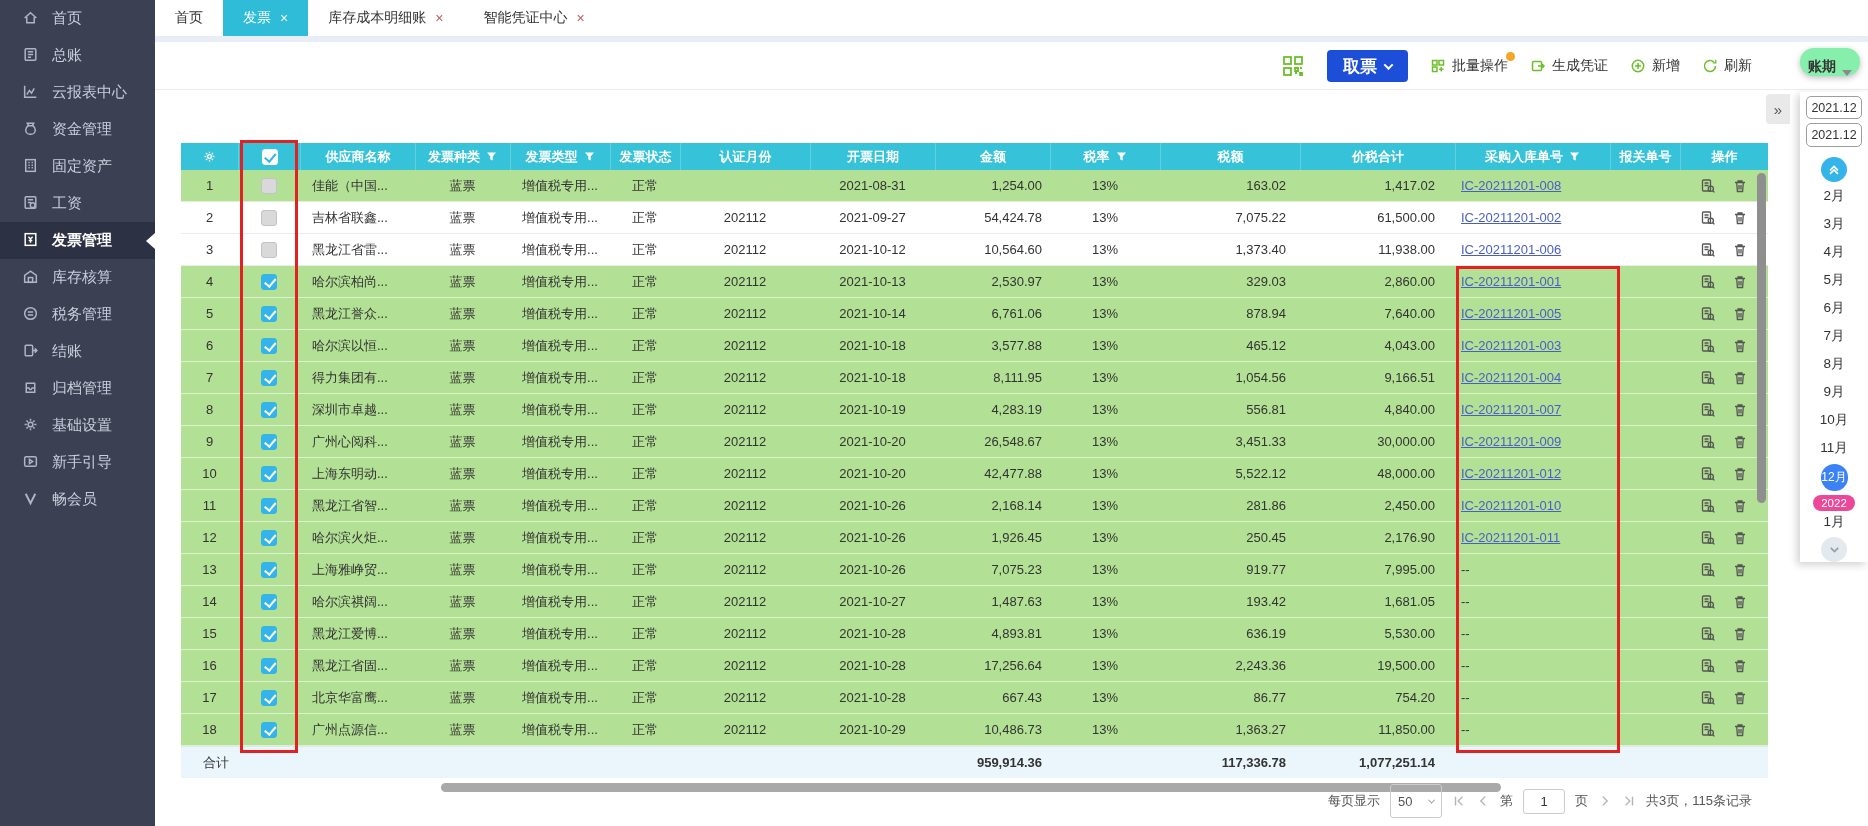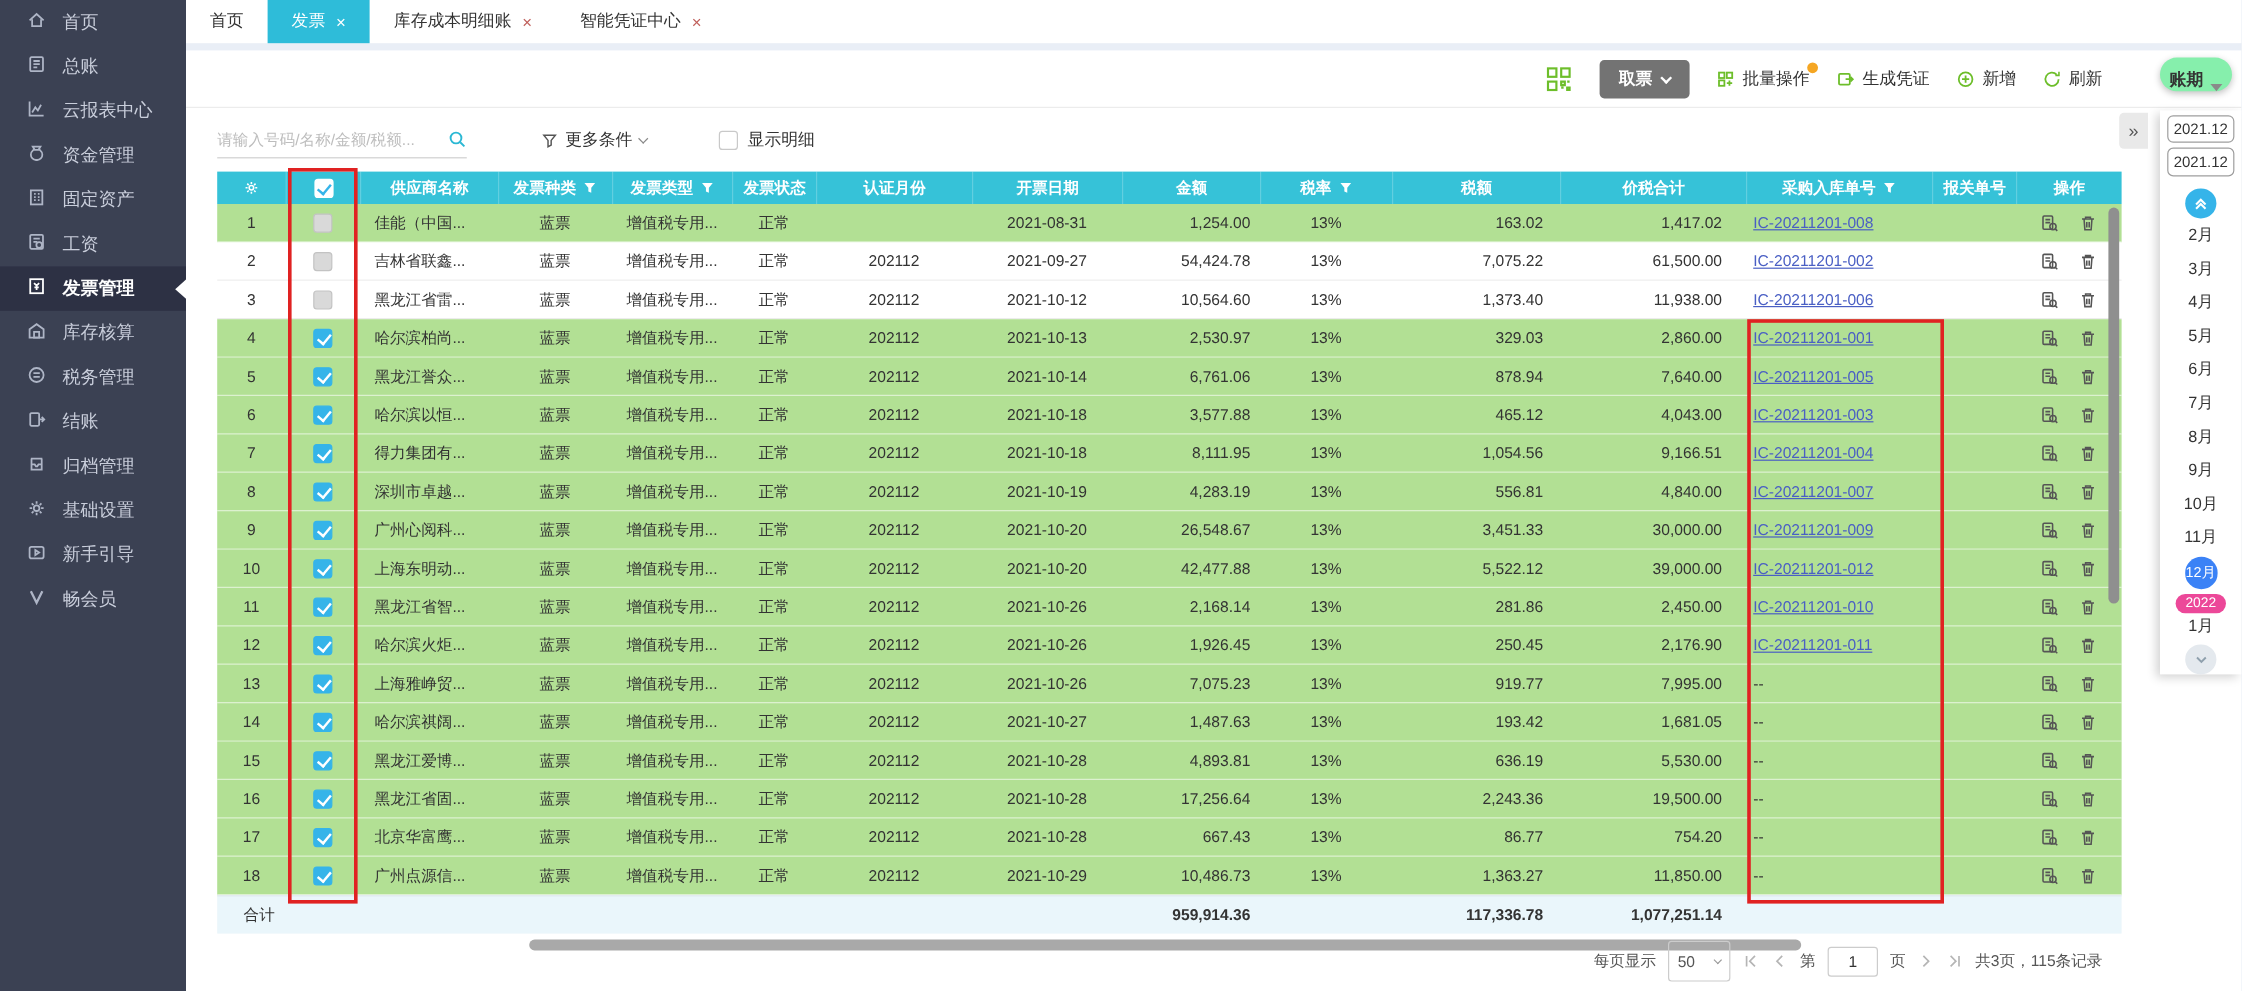--- a/index.html
+++ b/index.html
@@ -29,21 +29,21 @@
   
   .subtab-row { height:48px; border-bottom:1px solid #ececec; display:flex; align-items:center; padding-left:22px; position:relative; }
   .subtab { font-size:14.5px; color:#333; margin-right:38px; height:100%; display:flex; align-items:center; position:relative; cursor:pointer; }
   .subtab.active { color:#2bb8d4; font-weight:bold; }
   .subtab.active::after { content:""; position:absolute; left:50%; bottom:0; transform:translateX(-50%); width:60px; height:3px; background:#2bb8d4; }
 
   .toolbar { position:absolute; right:116px; top:0; height:48px; display:flex; align-items:center; gap:22px; }
   .tool-btn { display:flex; align-items:center; gap:6px; font-size:14px; color:#333; cursor:pointer; position:relative; }
   .tool-btn svg { width:16px; height:16px; color:#6dbe2a; }
   .qr-btn svg { width:24px; height:24px; }
-  .fetch-btn { background:#737373; color:#fff; font-size:14px; font-weight:bold; border-radius:4px;
+  .fetch-btn { background:#1d4ed8; color:#fff; font-size:17px; font-weight:bold; border-radius:4px;
     height:32px; padding:0 16px; display:flex; align-items:center; gap:8px; cursor:pointer; }
   .chev { display:inline-block; width:7px; height:7px; border-right:2px solid currentColor; border-bottom:2px solid currentColor; transform:rotate(45deg) translate(-1px,-1px); }
   .badge-dot { position:absolute; right:-7px; top:-5px; width:9px; height:9px; border-radius:50%; background:#f5a623; }
 
   .period-btn { position:absolute; right:8px; top:48px; width:60px; height:28px; background:#86efac; border-radius:15px;
     box-shadow:0 2px 6px rgba(0,0,0,.25); display:flex; align-items:flex-end; justify-content:center; gap:6px;
     font-size:14px; color:#333; font-weight:bold; cursor:pointer; z-index:40; }
   .tri-down { width:0; height:0; border-left:5px solid transparent; border-right:5px solid transparent; border-top:6px solid #8a8a8a; }
   .period-tail { position:absolute; right:28px; top:72px; width:10px; height:10px; background:#fff; transform:rotate(45deg); z-index:39; }
 
@@ -316,40 +316,20 @@
       <span class="tool-btn">
         <svg viewBox="0 0 16 16" fill="none" stroke="currentColor" stroke-width="1.5">
             <path d="M13.5 8a5.5 5.5 0 1 1-1.6-3.9"></path>
             <path d="M13.8 1.8v3h-3" stroke-width="1.3"></path>
           </svg>
         <span>刷新</span>
       </span>
     </div>
   </div>
 
-  <div class="filter-row">
-    <div class="search-wrap">
-      <input type="text" placeholder="请输入号码/名称/金额/税额..." style="">
-      <svg viewBox="0 0 16 16" fill="none" stroke="currentColor" stroke-width="1.6">
-          <circle cx="7" cy="7" r="4.5"></circle>
-          <path d="M10.5 10.5 14 14"></path>
-        </svg>
-    </div>
-    <div class="more-filter">
-      <svg viewBox="0 0 16 16" fill="none" stroke="currentColor" stroke-width="1.4">
-          <path d="M2.5 3h11L9.5 8v4.5l-3 1.5V8z"></path>
-        </svg>
-      <span>更多条件</span>
-      <span class="chev"></span>
-    </div>
-    <div class="detail-check">
-      <span class="cbx"></span>
-      <span>显示明细</span>
-    </div>
-  </div>
 
   <div class="table">
     <div class="thead">
       <div class="col-no">
         <svg class="gear" viewBox="0 0 16 16" fill="none" stroke="currentColor" stroke-width="1.4">
             <circle cx="8" cy="8" r="2"></circle>
             <path d="M8 2.8v1.8M8 11.4v1.8M2.8 8h1.8M11.4 8h1.8M4.3 4.3l1.3 1.3M10.4 10.4l1.3 1.3M11.7 4.3l-1.3 1.3M5.6 10.4l-1.3 1.3"></path>
           </svg>
       </div>
       <div class="col-check">
@@ -695,21 +675,21 @@
           </div>
     <div class="col-supplier">上海东明动...</div>
     <div class="col-kind">蓝票</div>
     <div class="col-type">增值税专用...</div>
     <div class="col-status">正常</div>
     <div class="col-month">202112</div>
     <div class="col-date">2021-10-20</div>
     <div class="col-amount">42,477.88</div>
     <div class="col-rate">13%</div>
     <div class="col-tax">5,522.12</div>
-    <div class="col-total">39,000.00</div>
+    <div class="col-total">48,000.00</div>
     <div class="col-purchase">
             <span class="link">IC-20211201-012</span>
           </div>
     <div class="col-customs"></div>
     <div class="col-ops">
       <svg class="ops-ico" viewBox="0 0 16 16" fill="none" stroke="currentColor" stroke-width="1.3">
               <rect x="2.5" y="2" width="8" height="11" rx="1"></rect>
               <path d="M4.5 5h4M4.5 7.5h4"></path>
               <circle cx="10.8" cy="10.8" r="2.6"></circle>
               <path d="M12.7 12.7l1.7 1.7"></path>

